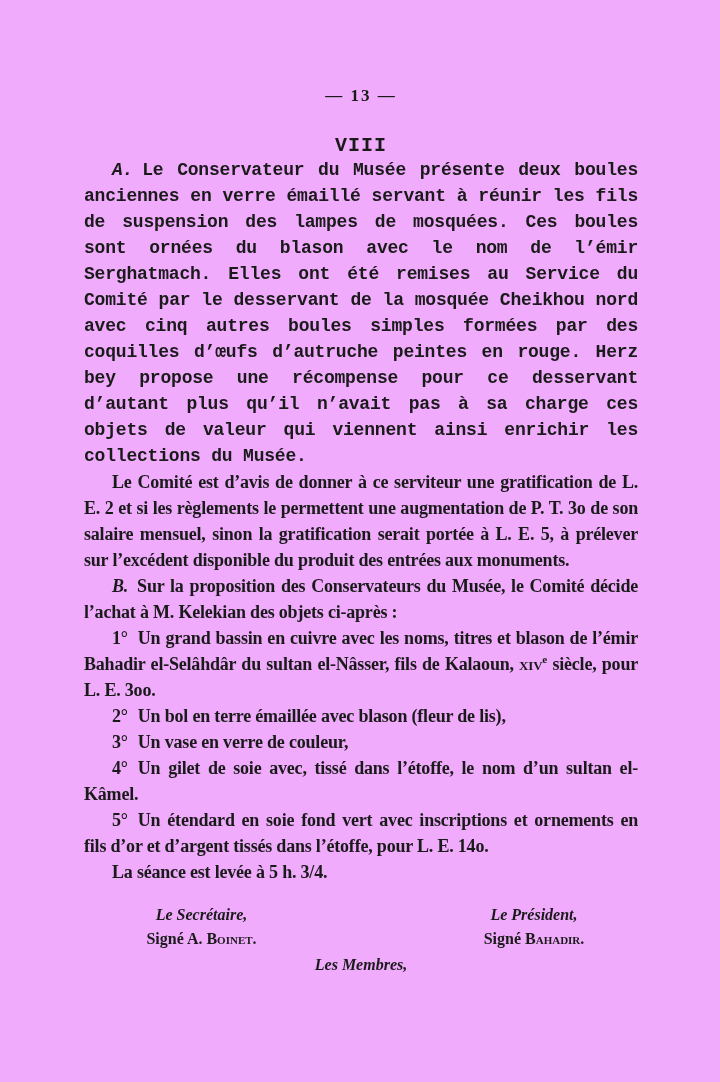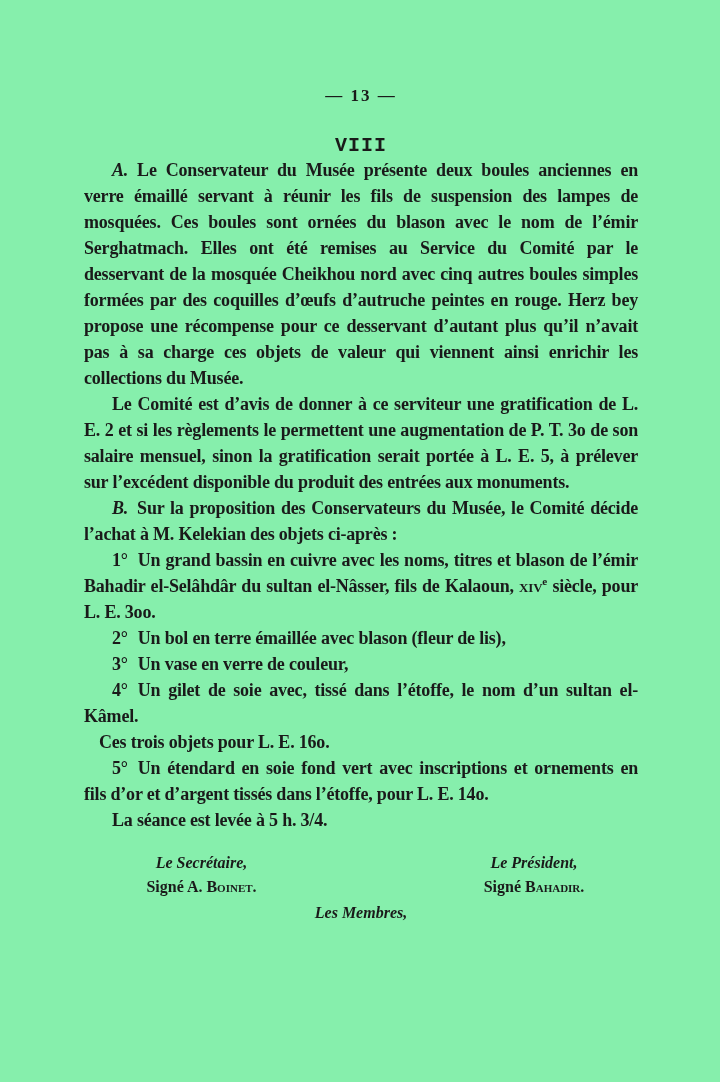--- a/index.html
+++ b/index.html
@@ -1,20 +1,20 @@
 <!DOCTYPE html>
 <html><head>
 <meta charset="utf-8">
 <style>
   html, body { margin: 0; padding: 0; background: #ffffff; }
   .page {
     position: relative;
     width: 720px;
     height: 1082px;
-    background: #86efac;
+    background: #f0abfc;
     font-family: "Liberation Serif", "DejaVu Serif", serif;
     font-weight: bold;
     color: #1a1a1a;
     overflow: hidden;
   }
   .content {
     position: absolute;
     left: 84px;
     top: 86px;
     width: 554px;
@@ -33,21 +33,21 @@
     font-family: Liberation Mono, monospace;
   }
   p.body {
     font-size: 18px;
     line-height: 26px;
     text-align: justify;
     letter-spacing: -0.2px;
     margin: 0;
   }
   .indent { text-indent: 28px; }
-  .para-a  { margin-top: 14px; }
+  .para-a  { margin-top: 14px; font-family: Liberation Mono, monospace; }
   .para-b  { margin-top: 6px; }
   .item    { margin-top: 12px; }
   .item-first { margin-top: 10px; }
   .item-cont  { text-indent: 15px; }
   .plabel  { margin-right: 9px; font-style: italic; }
   .num     { margin-right: 10px; }
   .sc      { font-variant: small-caps; }
   sup { font-size: 0.62em; line-height: 0; }
   .seance { margin-top: 18px; text-align: left; }
   .signatures {
@@ -80,21 +80,20 @@
 
     <p class="body indent para-b"><i class="plabel">B.</i><span>Sur la proposition des Conservateurs du Musée, le Comité décide l’achat à M. Kelekian des objets ci-après :</span></p>
 
     <p class="body indent item item-first"><span class="num">1°</span><span>Un grand bassin en cuivre avec les noms, titres et blason de l’émir Bahadir el-Selâhdâr du sultan el-Nâsser, fils de Kalaoun, </span><span class="sc">xiv</span><sup>e</sup><span> siècle, pour L. E. 3oo.</span></p>
 
     <p class="body indent item"><span class="num">2°</span><span>Un bol en terre émaillée avec blason (fleur de lis),</span></p>
 
     <p class="body indent item"><span class="num">3°</span><span>Un vase en verre de couleur,</span></p>
 
     <p class="body indent item"><span class="num">4°</span><span>Un gilet de soie avec, tissé dans l’étoffe, le nom d’un sultan el-Kâmel.</span></p>
-    <p class="body item-cont">Ces trois objets pour L. E. 16o.</p>
 
     <p class="body indent item"><span class="num">5°</span><span>Un étendard en soie fond vert avec inscriptions et ornements en fils d’or et d’argent tissés dans l’étoffe, pour L. E. 14o.</span></p>
 
     <p class="body indent seance">La séance est levée à 5 h. 3/4.</p>
 
     <div class="signatures">
 
       <div class="sig-block sig-secretary">
         <span class="role">Le Secrétaire,</span>
         <span class="signed-line"><span>Signé A. </span><span class="sc">Boinet</span><span>.</span></span>

